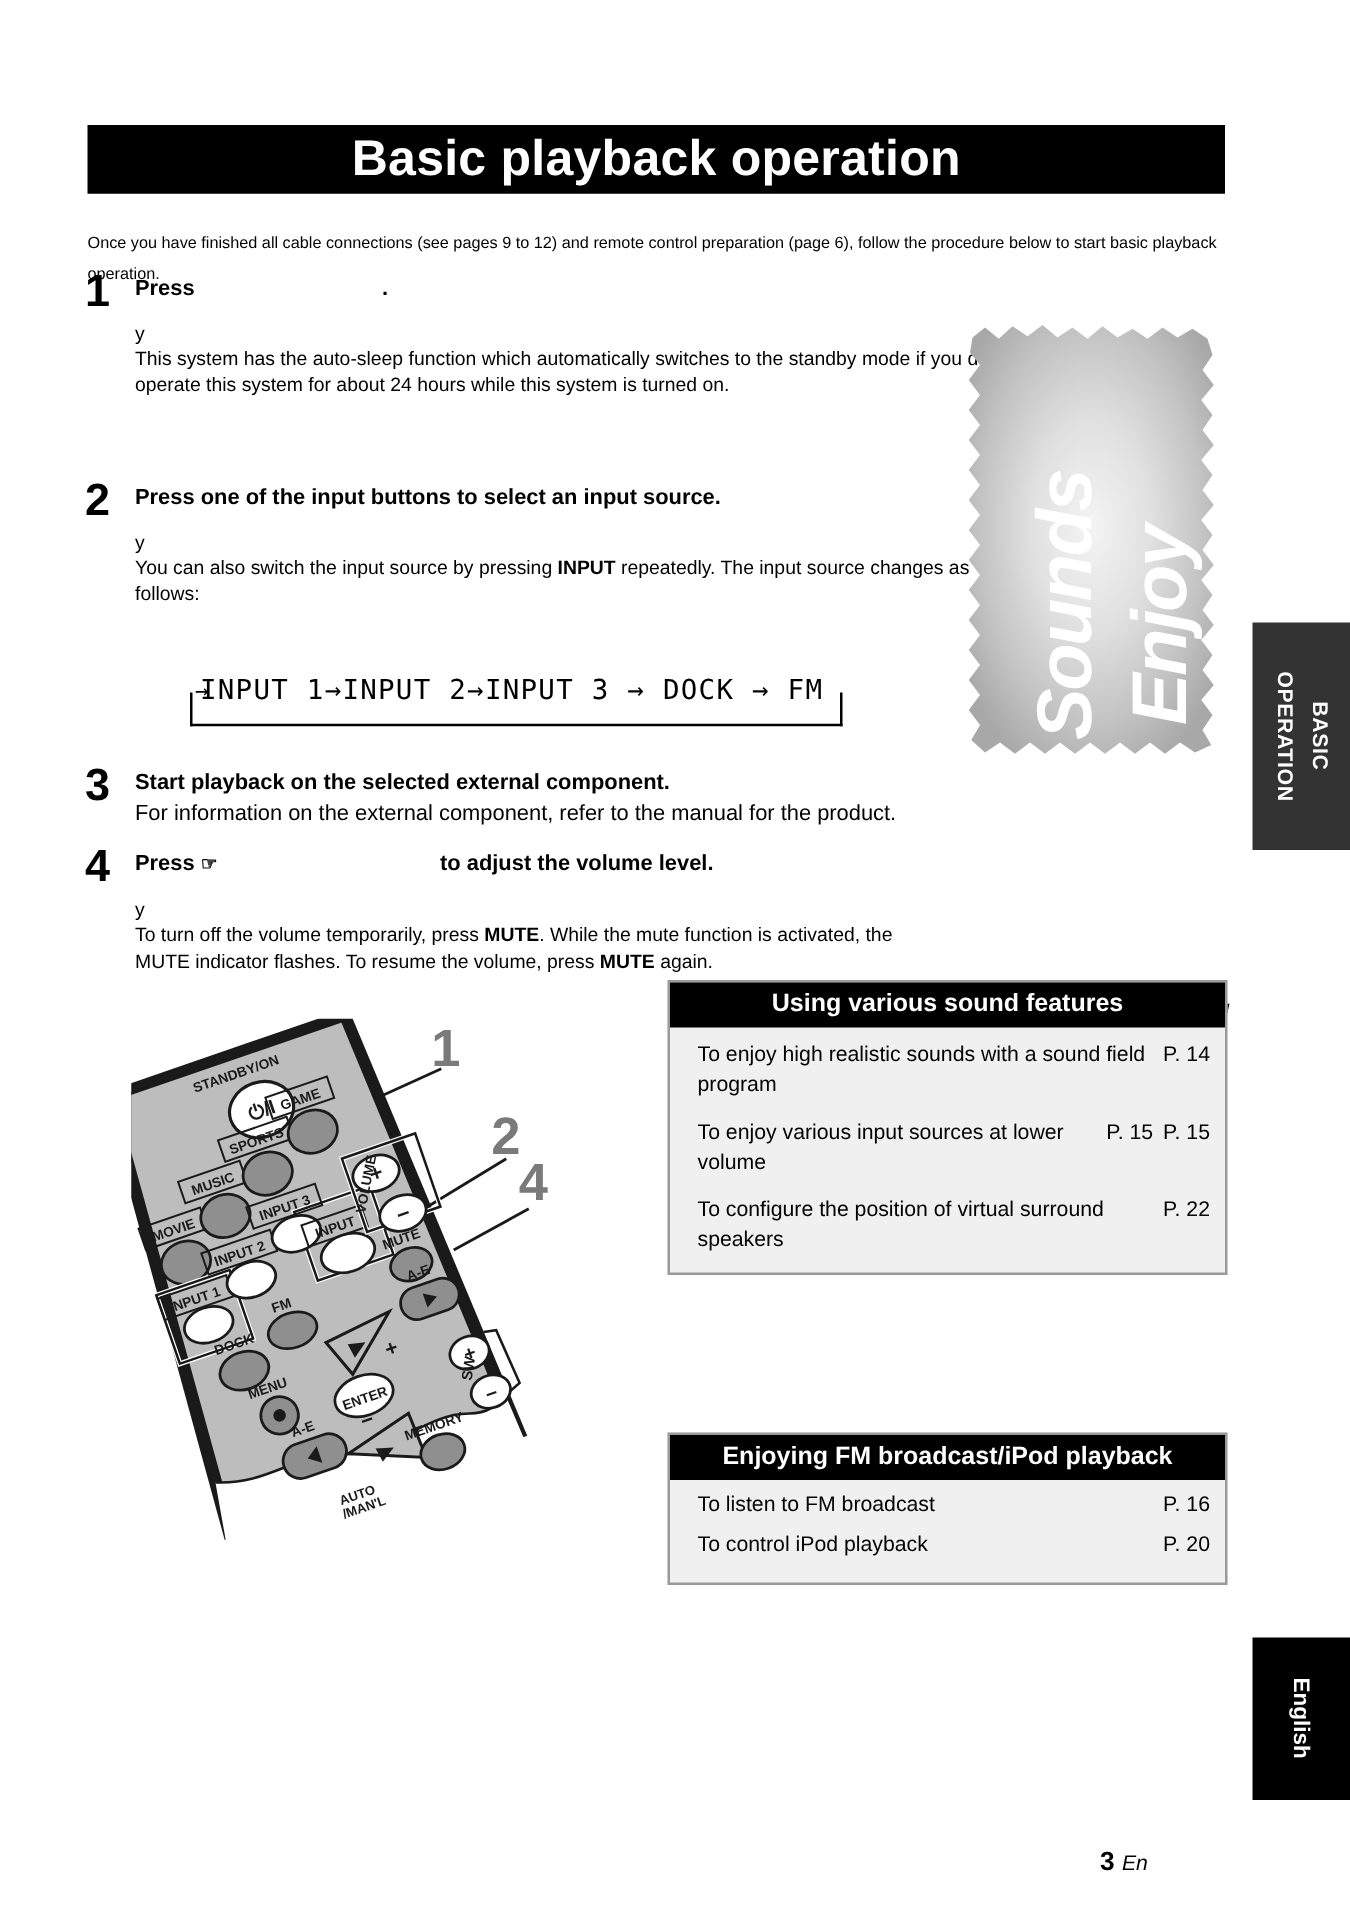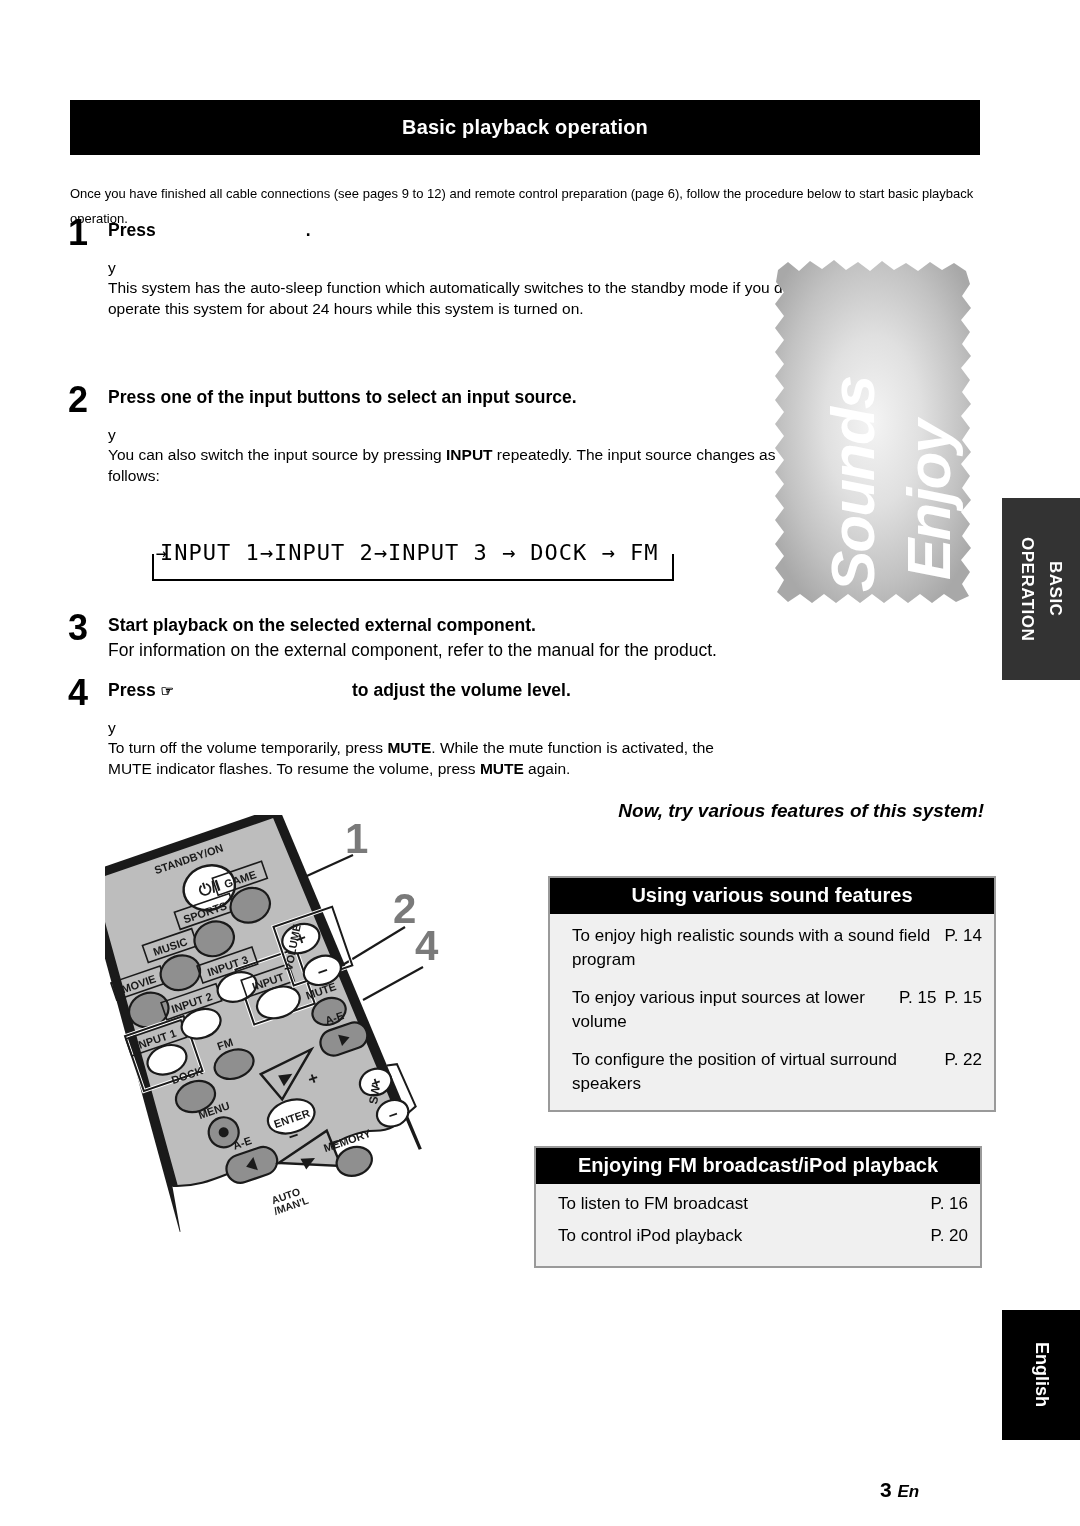--- a/index.html
+++ b/index.html
@@ -24,21 +24,21 @@
     top: 100px;
     width: 910px;
     height: 55px;
     background: #000000;
     display: flex;
     align-items: center;
     justify-content: center;
   }
   #page-header .title {
     color: #ffffff;
-    font-size: 20px;
+    font-size: 40px;
     font-weight: bold;
     letter-spacing: .2px;
   }
 
   
   #intro {
     position: absolute;
     left: 70px;
     top: 168px;
     width: 912px;
@@ -233,21 +233,21 @@
     line-height: 24px;
     margin-bottom: 14px;
     position: relative;
   }
   .feature-table .row:last-child { margin-bottom: 2px; }
   .feature-table .row .txt { display: inline; }
   .feature-table .row .pg {
     float: right;
     margin-left: 8px;
   }
-  #table-sound { top: 876px; margin-left: 14px; }
+  #table-sound { top: 784px; }
   #table-fm { top: 1146px; }
   #table-fm .rows { padding: 8px 12px 10px 22px; }
   #table-fm .row { margin-bottom: 8px; }
   #table-fm .row .pg { float: right; }
 
   
   #remote-illustration {
     position: absolute;
     left: 105px;
     top: 815px;
@@ -267,21 +267,21 @@
 
   
   #page-number {
     position: absolute;
     left: 880px;
     top: 1478px;
     font-size: 21px;
     font-weight: bold;
   }
   #page-number .en {
-    font-weight: bold;
+    font-weight: normal;
     font-style: italic;
     font-size: 17px;
   }
 </style>
 </head>
 <body>
 
 <div id="page-header">
   <span class="title">Basic playback operation</span>
 </div>

